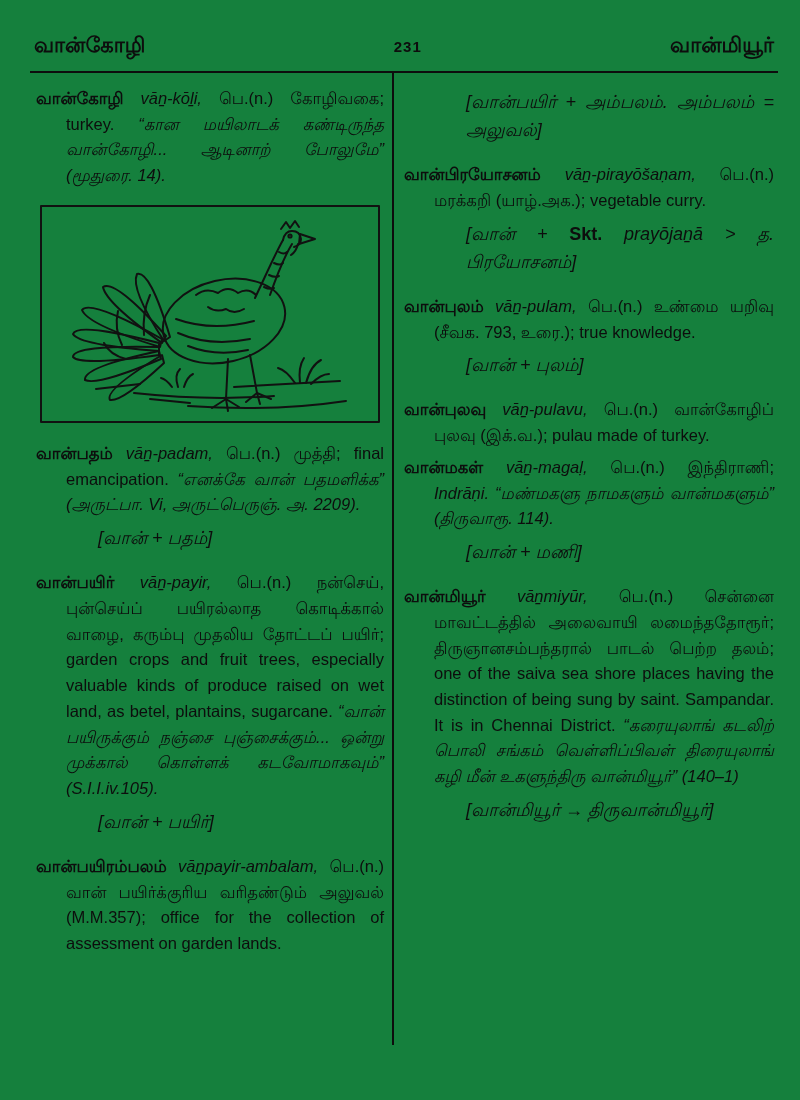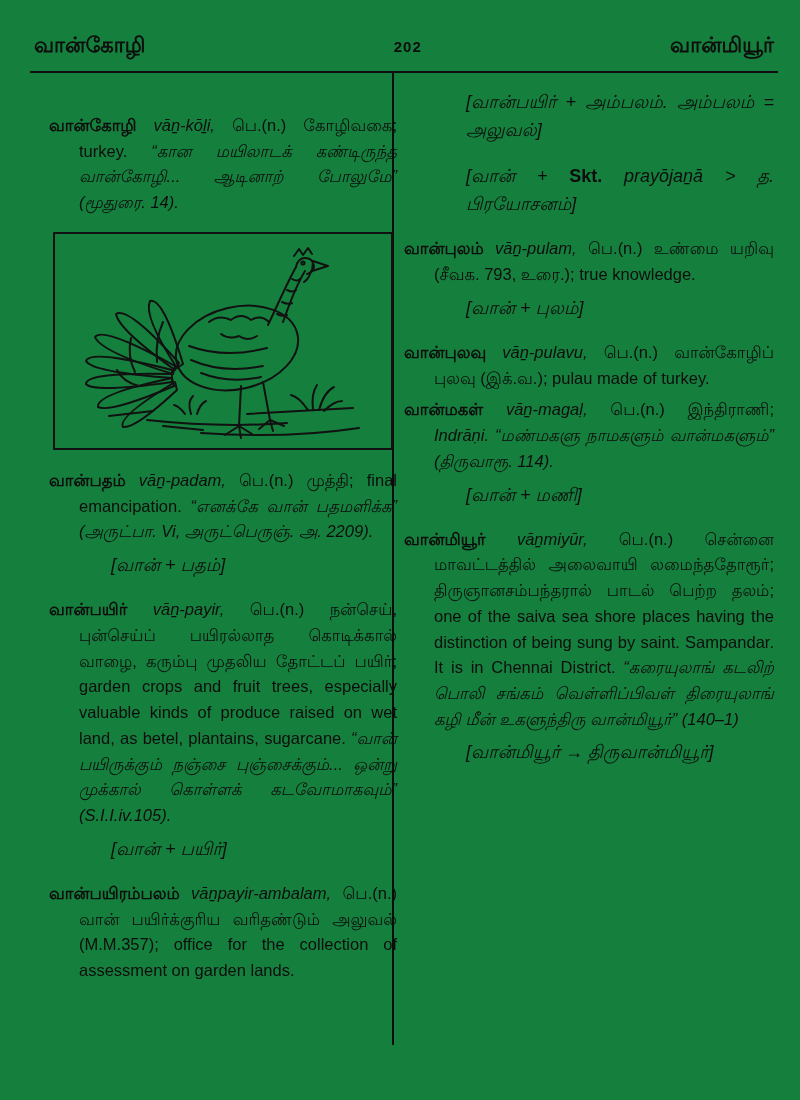--- a/index.html
+++ b/index.html
@@ -12,42 +12,42 @@
     display:flex; justify-content:space-between; align-items:baseline;
     font-size:21px; font-weight:bold;
   }
   .pageno { font-size:15px; font-weight:bold; letter-spacing:1px; }
   .rule { position:absolute; top:71px; left:30px; right:22px; height:2px; background:#0d0d0d; }
   .divider { position:absolute; top:72px; left:392px; width:2px; height:973px; background:#0d0d0d; }
   .col {
     position:absolute; top:86px; font-size:16.5px; line-height:1.56;
     text-align:justify;
   }
-  .col-left  { left:49px;  width:348px;margin-top:27px; }
+  .col-left  { left:36px;  width:348px; }
   .col-right { left:404px; width:370px; }
   .entry { padding-left:30px; text-indent:-30px; margin:0 0 6px 0; }
   .hw { font-weight:bold; }
   .tr { font-style:italic; }
   .qt { font-style:italic; }
   .etym { padding-left:62px; margin:4px 0 18px 0; font-size:18px; font-style:italic; }
   .etym b { font-style:normal; font-weight:bold; }
   figure.turkey-figure { margin:14px 0 16px 2px; }
   svg.turkey { display:block; width:344px; height:222px; }
   svg.turkey path, svg.turkey ellipse, svg.turkey circle, svg.turkey rect {
     fill:none; stroke:#111; stroke-width:2; stroke-linecap:round; stroke-linejoin:round;
   }
 </style>
 </head>
 <body>
 
 <div class="page">
 
   <div class="header">
     <b>வான்கோழி</b>
-    <span class="pageno">202</span>
+    <span class="pageno">231</span>
     <b>வான்மியூர்</b>
   </div>
   <div class="rule"></div>
   <div class="divider"></div>
 
   <div class="col col-left">
 
     <div class="entry">
       <b class="hw">வான்கோழி</b>
       <i class="tr">vāṉ-kōḻi,</i>
@@ -144,20 +144,25 @@
     </div>
 
   </div>
 
   <div class="col col-right">
 
     <div class="etym" style="margin-top:2px;">
       <span>[வான்பயிர் + அம்பலம். அம்பலம் = அலுவல்]</span>
     </div>
 
+    <div class="entry">
+      <b class="hw">வான்பிரயோசனம்</b>
+      <i class="tr">vāṉ-pirayōšaṇam,</i>
+      <span>பெ.(n.) மரக்கறி (யாழ்.அக.); vegetable curry.</span>
+    </div>
     <div class="etym">
       <span>[வான் +</span>
       <b>Skt.</b>
       <span>prayōjaṉā &gt; த. பிரயோசனம்]</span>
     </div>
 
     <div class="entry">
       <b class="hw">வான்புலம்</b>
       <i class="tr">vāṉ-pulam,</i>
       <span>பெ.(n.) உண்மை யறிவு (சீவக. 793, உரை.); true knowledge.</span>

